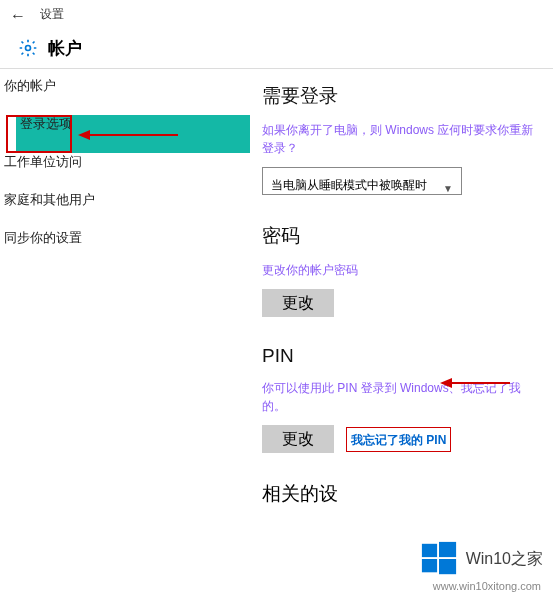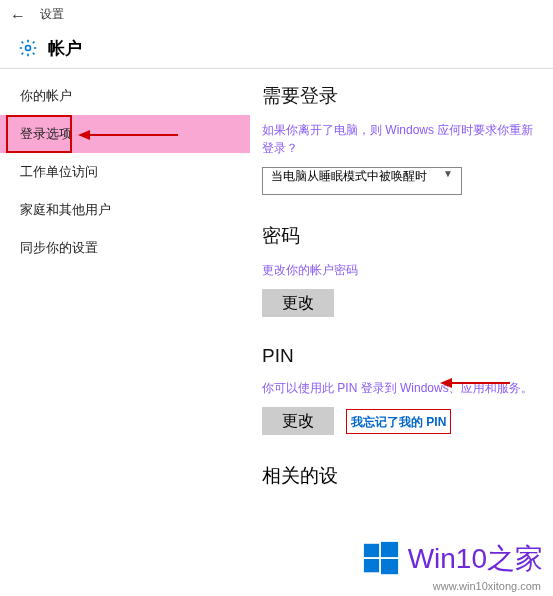--- a/index.html
+++ b/index.html
@@ -44,27 +44,28 @@
     }
     .sidebar {
       width: 250px;
       padding-top: 8px;
       font-size: 13px;
       position: relative;
     }
     .sidebar-item {
       height: 38px;
       display: flex;
-      align-items: center;
-      padding-left: 20px;
+      align-items: flex-start;
+      padding-left: 4px;
       cursor: pointer;
       color: #222;
     }
     .sidebar-item.selected {
-      background: #f9a8d4;
+      background: #14b8a6;
+      margin-left: 16px;
     }
     .sidebar-highlight {
       position: absolute;
       left: 6px;
       top: 46px;
       width: 66px;
       height: 38px;
       border: 2px solid #d00000;
       pointer-events: none;
     }
@@ -94,21 +95,21 @@
       color: #8b5cf6;
       line-height: 1.5;
     }
     .section { margin-bottom: 28px; }
     .dropdown {
       margin-top: 10px;
       width: 200px;
       height: 28px;
       border: 1px solid #888;
       display: flex;
-      align-items: flex-start;
+      align-items: flex-end;
       justify-content: space-between;
       padding: 0 8px;
       font-size: 12px;
       cursor: pointer;
       background: #fff;
     }
     .chevron { font-size: 10px; color: #555; }
     .btn {
       display: inline-block;
       min-width: 72px;
@@ -148,21 +149,21 @@
     }
     .watermark {
       position: absolute;
       right: 10px;
       bottom: 18px;
       display: flex;
       align-items: center;
       gap: 8px;
     }
     .watermark-logo { width: 38px; height: 38px; }
-    .watermark-text { font-size: 28px; color: #6d28d9; }
+    .watermark-text { font-size: 16px; color: #404040; }
     .watermark-url {
       position: absolute;
       right: 12px;
       bottom: 4px;
       font-size: 11px;
       color: #888;
     }
     .related-title {
       font-size: 19px;
       margin-bottom: 10px;
@@ -224,21 +225,21 @@
     </div>
 
     <div class="section">
       <div class="section-title">密码</div>
       <div class="section-text">更改你的帐户密码</div>
       <button class="btn">更改</button>
     </div>
 
     <div class="section">
       <div class="section-title">PIN</div>
-      <div class="section-text">你可以使用此 PIN 登录到 Windows、应用和服务。</div>
+      <div class="section-text">你可以使用此 PIN 登录到 Windows、我忘记了我的。</div>
       <div class="pin-row">
         <button class="btn" style="margin-top:0">更改</button>
         <span class="link-highlight">
           <span class="link">我忘记了我的 PIN</span>
         </span>
       </div>
       <svg class="arrow2" viewBox="0 0 70 12">
         <line x1="70" y1="6" x2="8" y2="6" stroke="#d00000" stroke-width="2"></line>
         <polygon points="0,6 12,1 12,11" fill="#d00000"></polygon>
       </svg>

